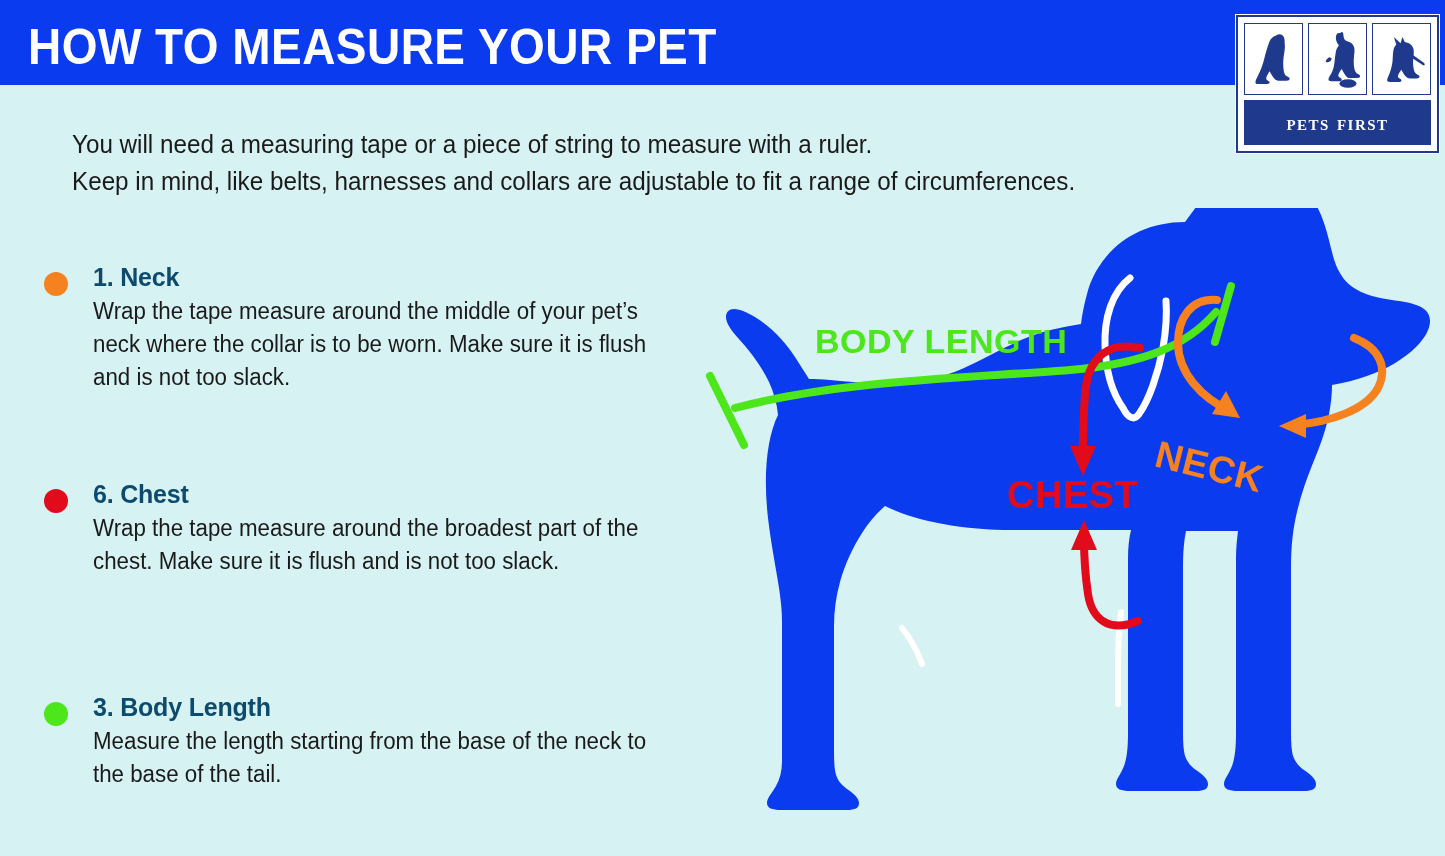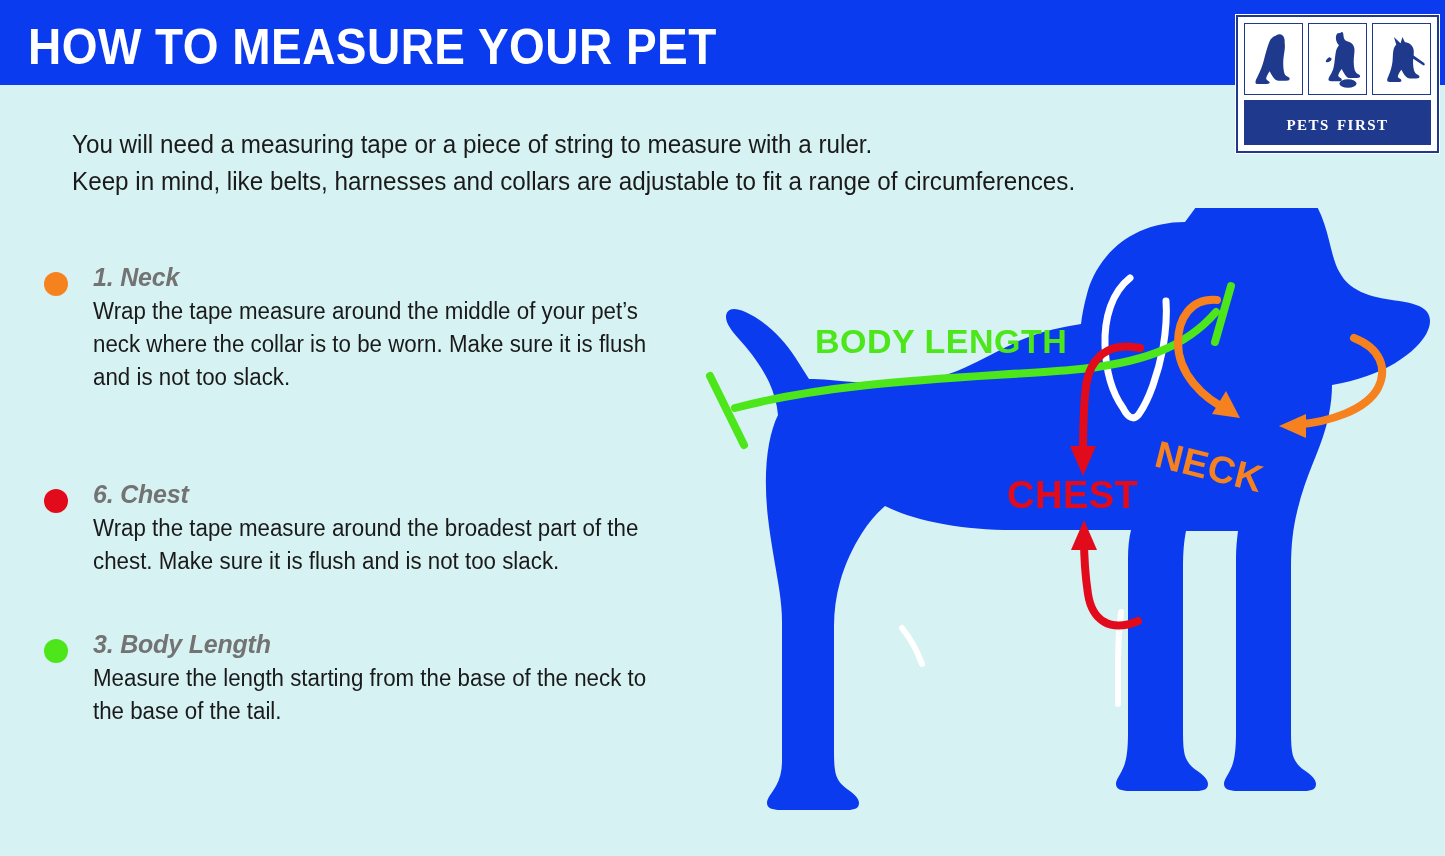--- a/index.html
+++ b/index.html
@@ -108,36 +108,35 @@
     position: absolute;
     left: 0;
     top: 10px;
     width: 24px;
     height: 24px;
     border-radius: 50%;
   }
   .step-title {
     font-size: 25px;
     font-weight: bold;
-    color: #737373;
+    color: #0c4a6e;
     line-height: 1.25;
     letter-spacing: -0.2px;
-    font-style: italic;
   }
   .step-body {
     font-size: 23px;
     color: #1a1a1a;
     line-height: 1.42;
     margin-top: 2px;
     transform: scaleX(0.97);
     transform-origin: left center;
   }
   #step-1 { margin-bottom: 0; }
   #step-2 { margin-top: 86px; }
-  #step-3 { margin-top: 51px; }
+  #step-3 { margin-top: 114px; }
 
   
   #diagram {
     position: absolute;
     left: 640px;
     top: 208px;
     width: 805px;
     height: 634px;
   }
   #diagram svg { width: 100%; height: 100%; display: block; }

